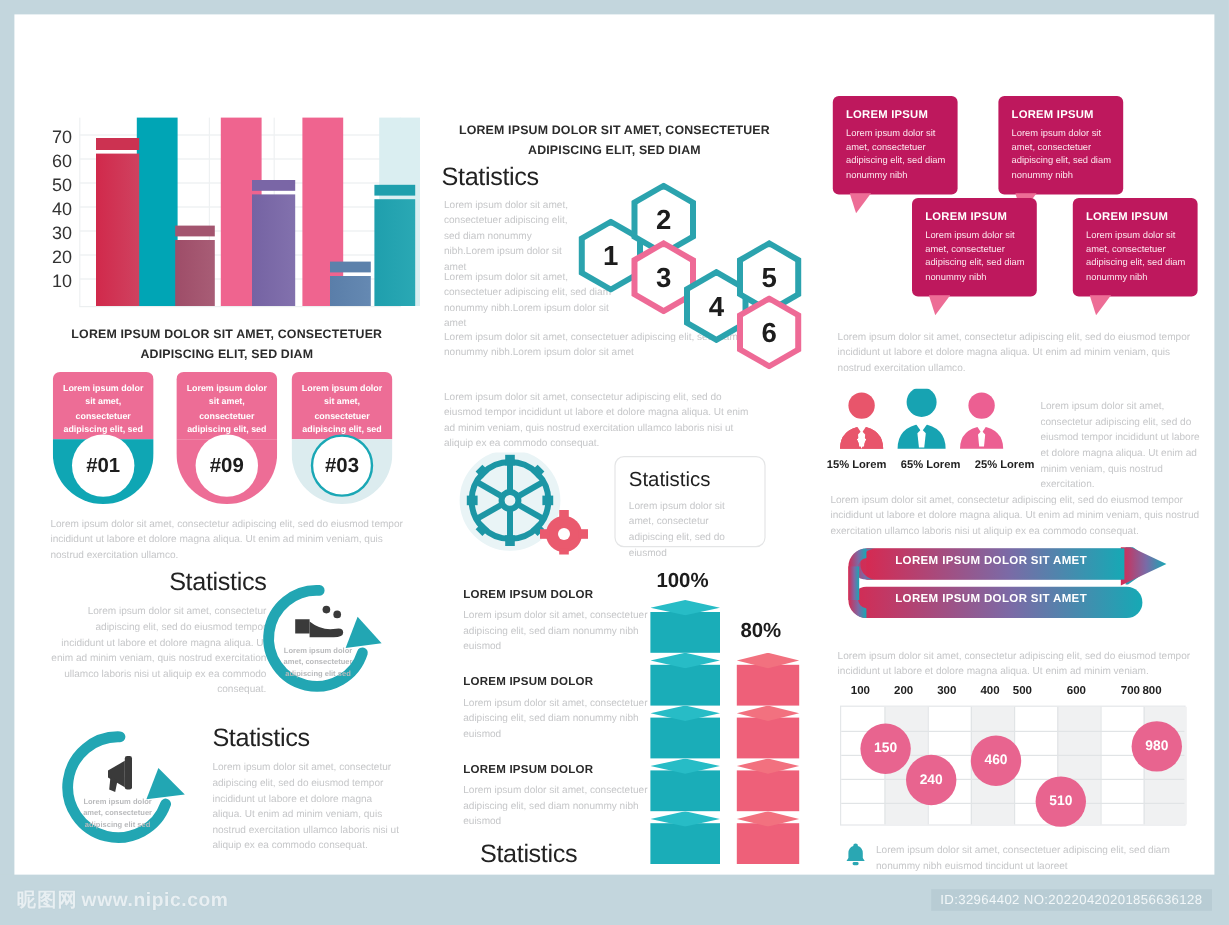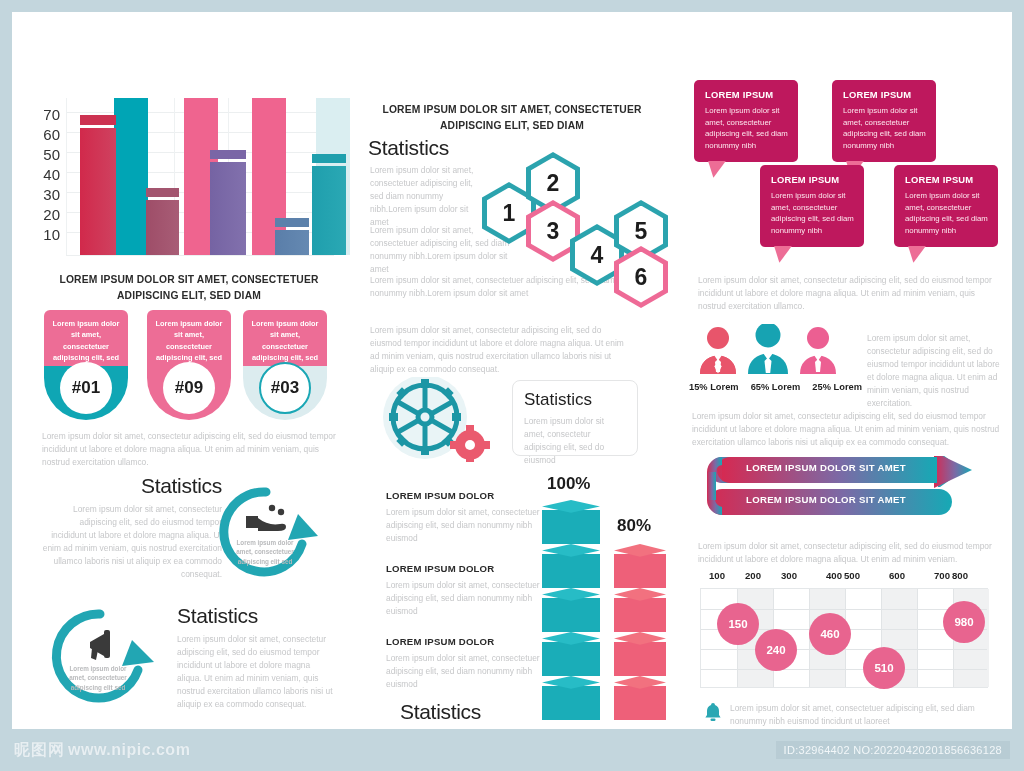--- a/index.html
+++ b/index.html
@@ -451,21 +451,21 @@
   </div>
 
   <div class="muted" style="position:absolute;left:686px;top:528px;width:300px;">Lorem ipsum dolor sit amet, consectetur adipiscing elit, sed do eiusmod tempor incididunt ut labore et dolore magna aliqua. Ut enim ad minim veniam.</div>
 
   <div style="position:absolute;left:686px;top:558px;width:294px;height:130px;">
 
     <div style="position:absolute;left:0;top:0;width:294px;height:16px;">
       <div style="position:absolute;left:2px;  width:34px;text-align:center;font-size:9.6px;font-weight:bold;color:#1f1f1f;">100</div>
       <div style="position:absolute;left:38px; width:34px;text-align:center;font-size:9.6px;font-weight:bold;color:#1f1f1f;">200</div>
       <div style="position:absolute;left:74px; width:34px;text-align:center;font-size:9.6px;font-weight:bold;color:#1f1f1f;">300</div>
-      <div style="position:absolute;left:110px;width:34px;text-align:right;font-size:9.6px;font-weight:bold;color:#1f1f1f;">400</div>
+      <div style="position:absolute;left:110px;width:34px;text-align:center;font-size:9.6px;font-weight:bold;color:#1f1f1f;">400</div>
       <div style="position:absolute;left:146px;width:34px;text-align:left;font-size:9.6px;font-weight:bold;color:#1f1f1f;">500</div>
       <div style="position:absolute;left:182px;width:34px;text-align:center;font-size:9.6px;font-weight:bold;color:#1f1f1f;">600</div>
       <div style="position:absolute;left:218px;width:34px;text-align:right;font-size:9.6px;font-weight:bold;color:#1f1f1f;">700</div>
       <div style="position:absolute;left:254px;width:34px;text-align:left;font-size:9.6px;font-weight:bold;color:#1f1f1f;">800</div>
     </div>
 
     <div style="position:absolute;left:2px;top:18px;width:288px;height:100px;border:1px solid #e4e7e9;">
       <div style="position:absolute;left:36px; top:0;width:36px;height:100%;background:#f0f1f2;"></div>
       <div style="position:absolute;left:108px;top:0;width:36px;height:100%;background:#f0f1f2;"></div>
       <div style="position:absolute;left:180px;top:0;width:36px;height:100%;background:#f0f1f2;"></div>

